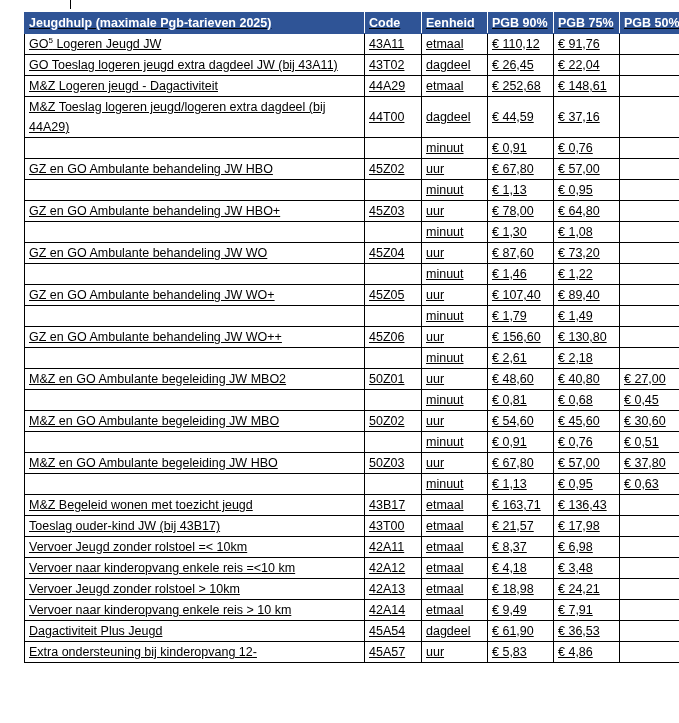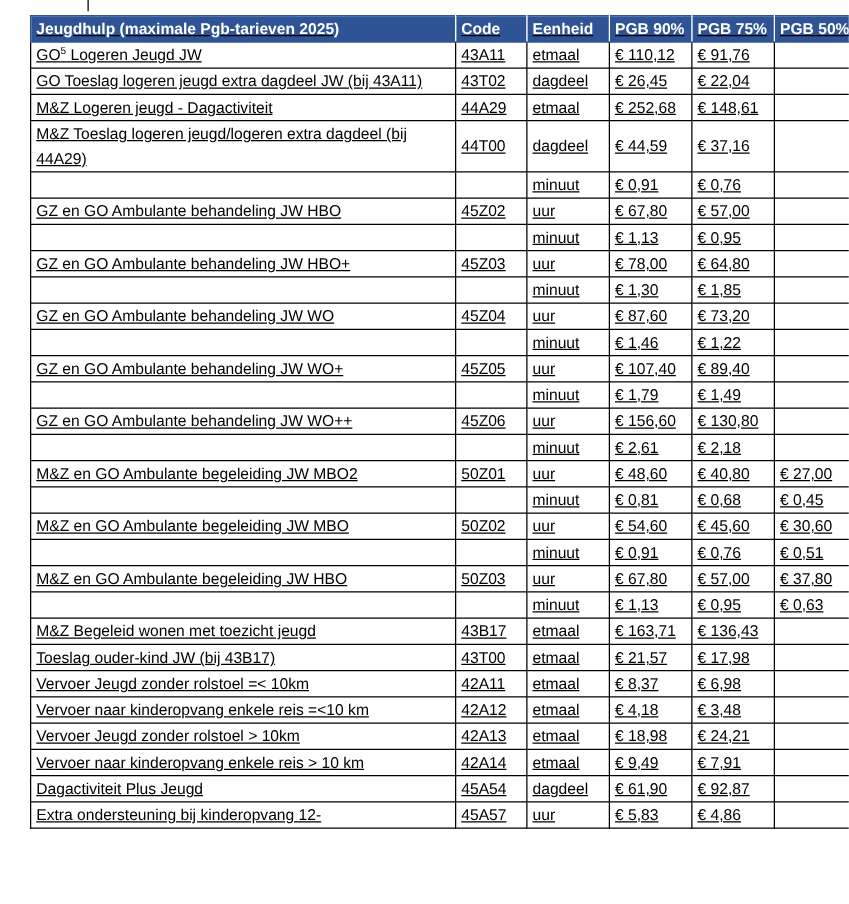--- a/index.html
+++ b/index.html
@@ -111,21 +111,21 @@
         <td>uur</td>
         <td>€ 78,00</td>
         <td>€ 64,80</td>
         <td></td>
       </tr>
       <tr>
         <td class="desc"></td>
         <td></td>
         <td>minuut</td>
         <td>€ 1,30</td>
-        <td>€ 1,85</td>
+        <td>€ 1,08</td>
         <td></td>
       </tr>
       <tr>
         <td class="desc">GZ en GO Ambulante behandeling JW WO</td>
         <td>45Z04</td>
         <td>uur</td>
         <td>€ 87,60</td>
         <td>€ 73,20</td>
         <td></td>
       </tr>
@@ -263,21 +263,21 @@
         <td>etmaal</td>
         <td>€ 9,49</td>
         <td>€ 7,91</td>
         <td></td>
       </tr>
       <tr>
         <td class="desc">Dagactiviteit Plus Jeugd</td>
         <td>45A54</td>
         <td>dagdeel</td>
         <td>€ 61,90</td>
-        <td>€ 92,87</td>
+        <td>€ 36,53</td>
         <td></td>
       </tr>
       <tr>
         <td class="desc">Extra ondersteuning bij kinderopvang 12-</td>
         <td>45A57</td>
         <td>uur</td>
         <td>€ 5,83</td>
         <td>€ 4,86</td>
         <td></td>
       </tr>

